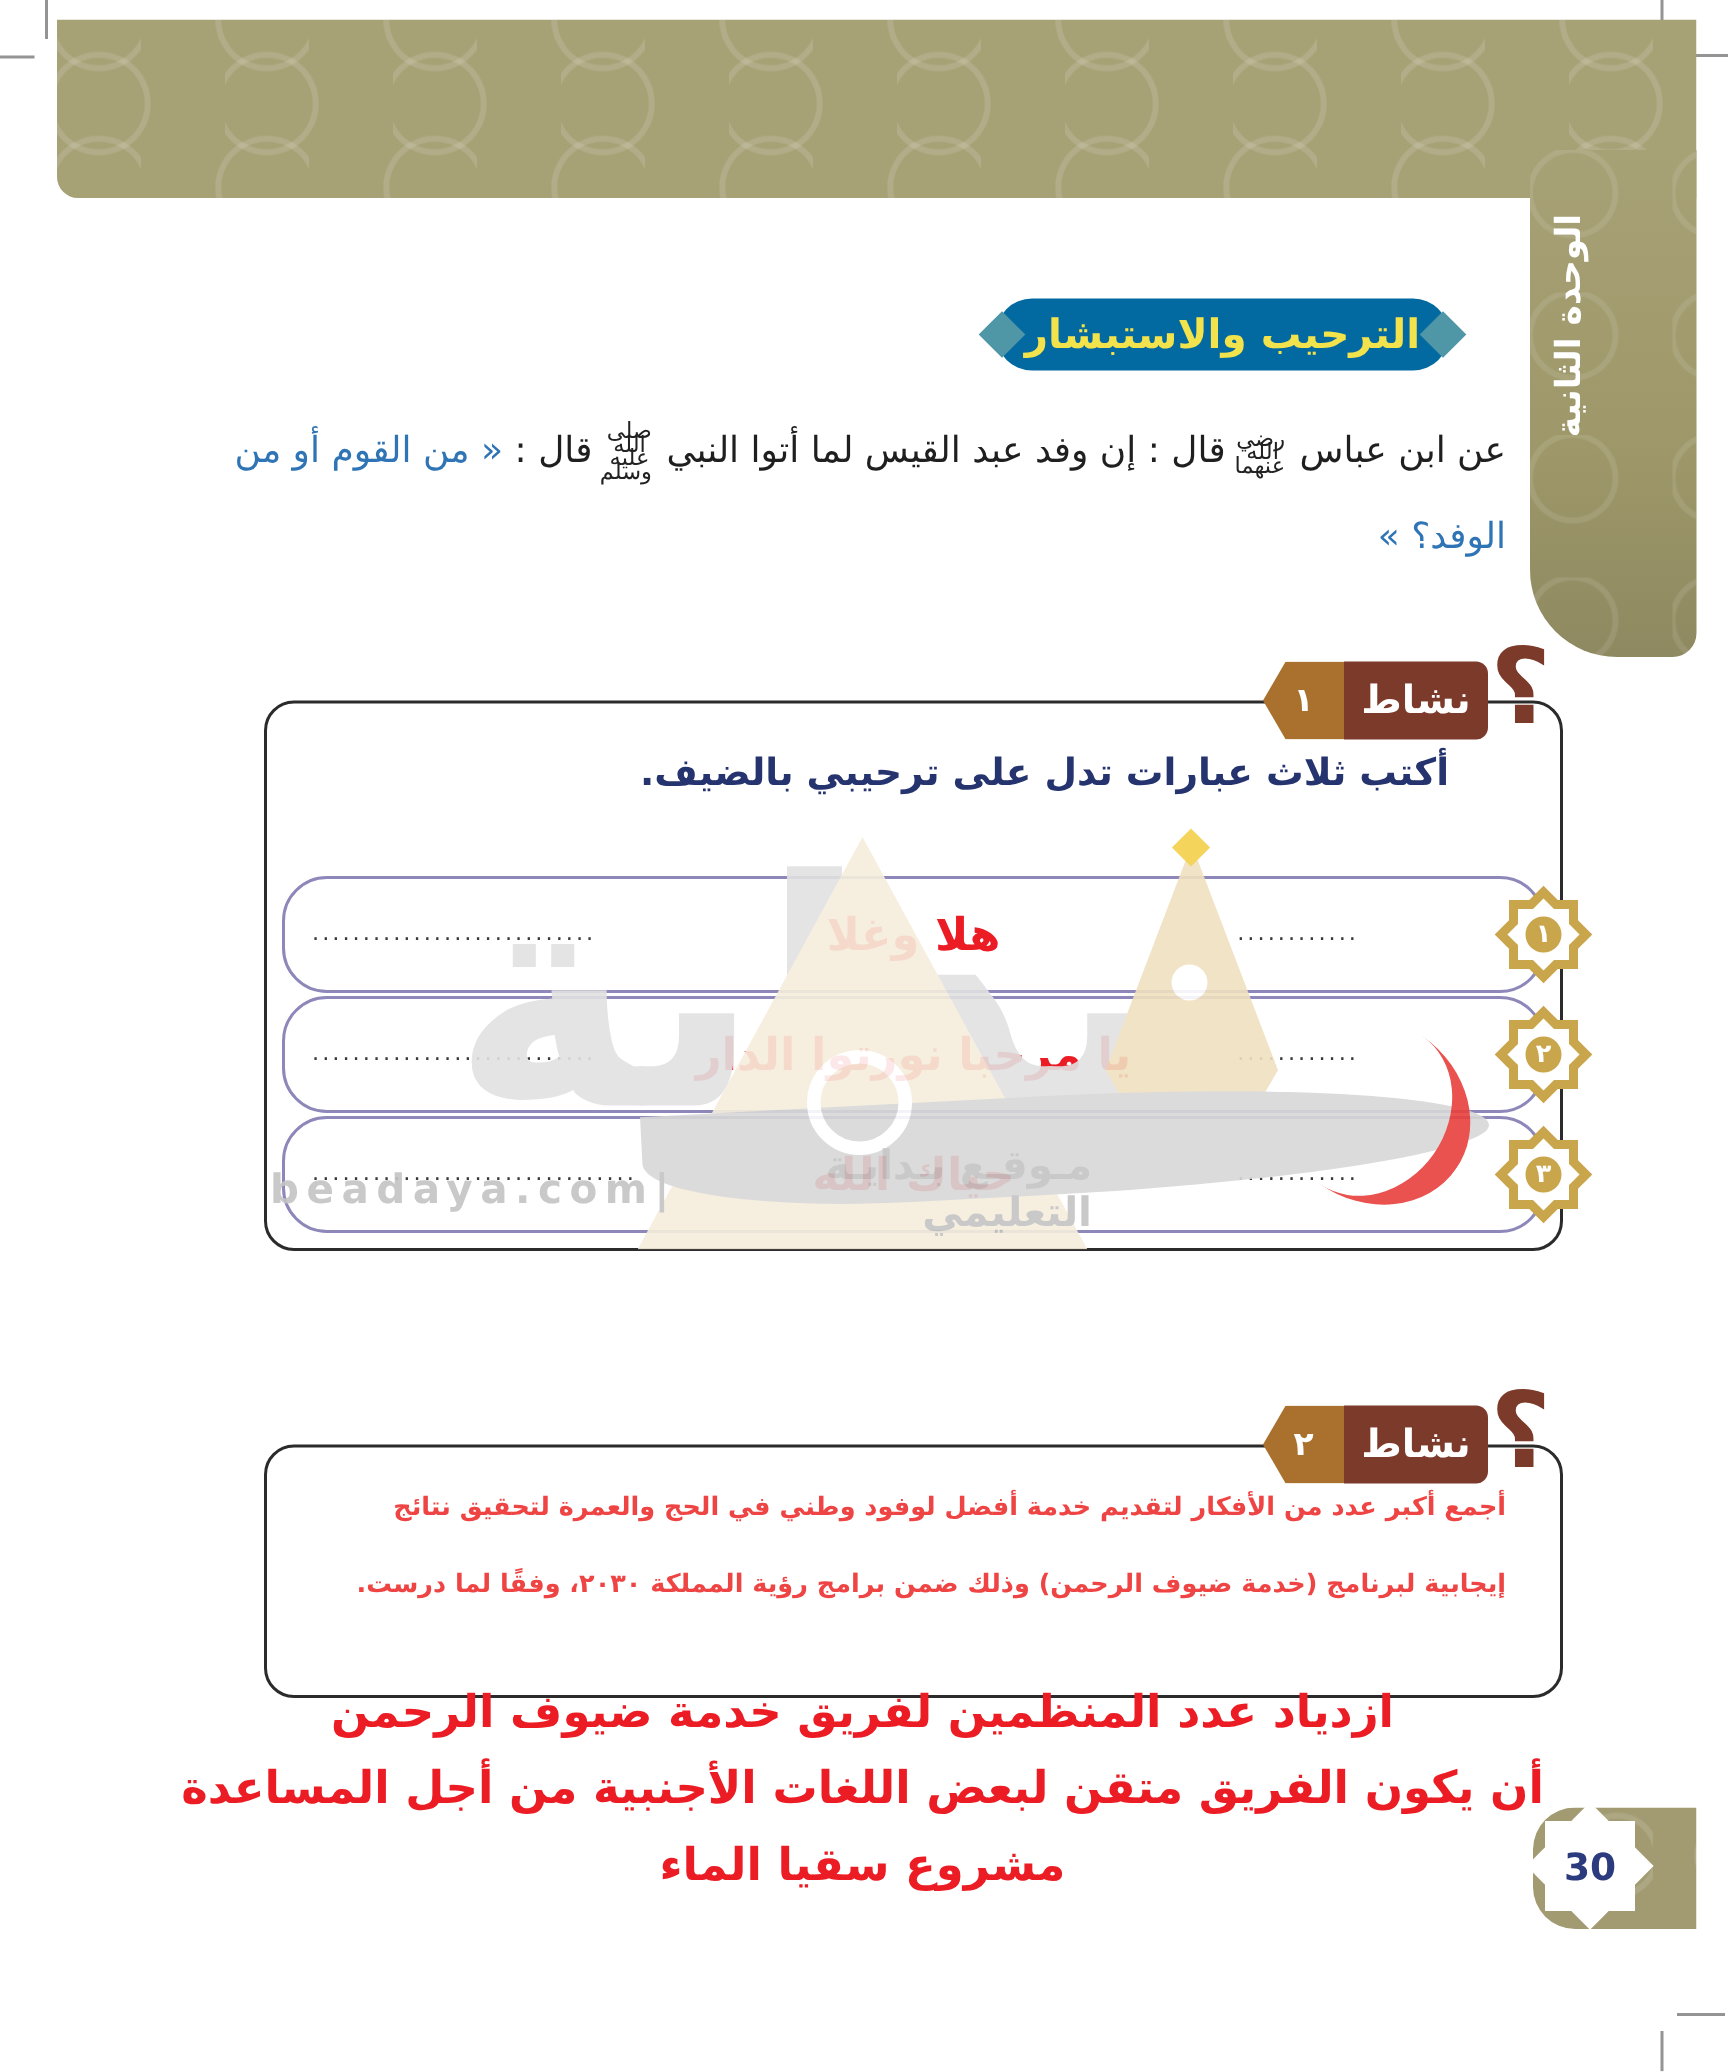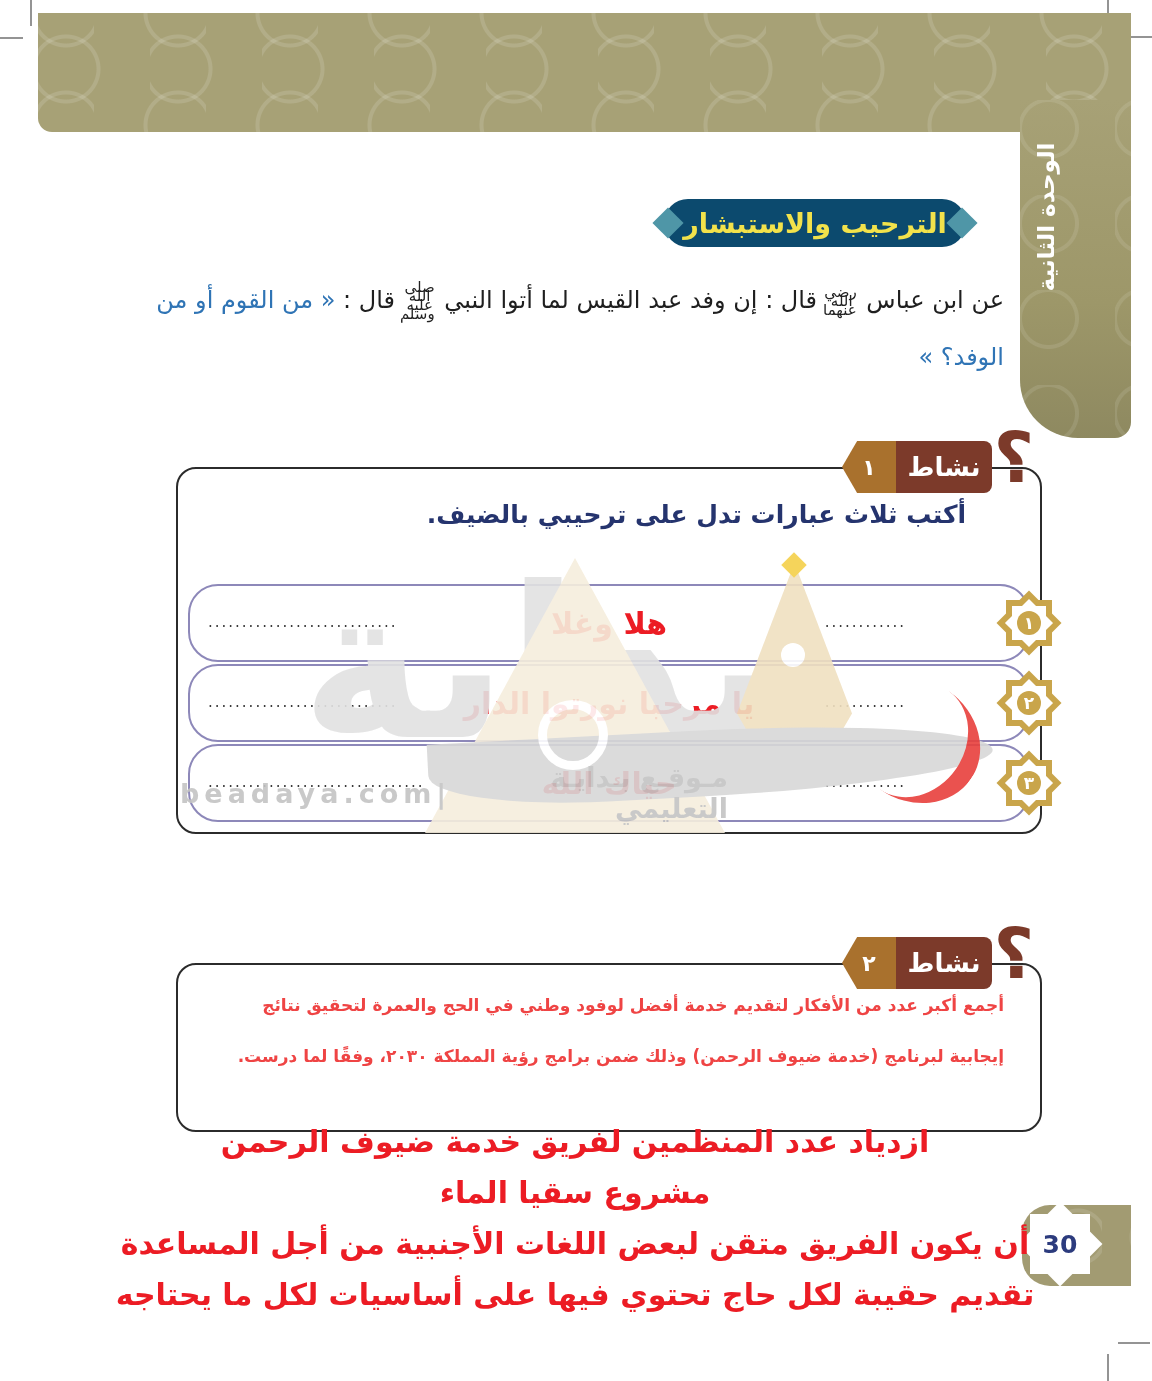--- a/index.html
+++ b/index.html
@@ -22,21 +22,21 @@
         background-blend-mode:normal;}
   .unit-tab .pat{position:absolute;inset:0;border-radius:inherit;
         background-image:
           radial-gradient(circle at 30% 30%, rgba(255,255,255,0) 26px, rgba(255,255,255,.10) 27px, rgba(255,255,255,.10) 30px, rgba(255,255,255,0) 31px);
         background-size:95px 95px;}
   .unit-label{position:absolute;left:958px;top:200px;width:176px;height:34px;
         color:#fff;font-size:23px;font-weight:700;text-align:center;line-height:34px;
         transform:rotate(-90deg);}
 
   
-  .title-banner{position:absolute;left:664px;top:199px;width:302px;height:48px;background:#0c4a6e;
+  .title-banner{position:absolute;left:664px;top:199px;width:302px;height:48px;background:#0369a1;
         border-radius:24px;display:flex;align-items:center;justify-content:center;}
   .title-banner .cap{position:absolute;width:22px;height:22px;background:#4f96a7;transform:rotate(45deg);top:13px;}
   .cap.l{left:-7px;} .cap.r{right:-7px;}
   .title-banner .txt{color:#f2e24b;font-size:27px;font-weight:700;position:relative;z-index:1;}
 
   
   .hadith{position:absolute;left:108px;top:272px;width:896px;direction:rtl;text-align:right;
         color:#1f1f1f;font-size:24px;line-height:57px;}
   .hadith .q{color:#2f74b5;}
   .honor{display:inline-block;width:30px;font-size:15px;line-height:9px;text-align:center;
@@ -225,23 +225,22 @@
     </div>
     <div class="act-rect">
       <span>نشاط</span>
     </div>
     <span class="act-q">؟</span>
   </div>
   <div class="prompt">أجمع أكبر عدد من الأفكار لتقديم خدمة أفضل لوفود وطني في الحج والعمرة لتحقيق نتائج إيجابية لبرنامج (خدمة ضيوف الرحمن) وذلك ضمن برامج رؤية المملكة ٢٠٣٠، وفقًا لما درست.</div>
 
   <div class="red-answers">
     <div>ازدياد عدد المنظمين لفريق خدمة ضيوف الرحمن</div>
+    <div>أن يكون الفريق متقن لبعض اللغات الأجنبية من أجل المساعدة</div>
     <div>مشروع سقيا الماء</div>
-    <div>أن يكون الفريق متقن لبعض اللغات الأجنبية من أجل المساعدة</div>
-    <div>تقديم حقيبة لكل حاج تحتوي فيها على أساسيات لكل ما يحتاجه</div>
   </div>
 
   <div class="pgbadge"></div>
   <div class="pgstar">
     <i class="sq"></i>
       <i class="sq r"></i>
     <b class="num">30</b>
   </div>
 
 </div>

